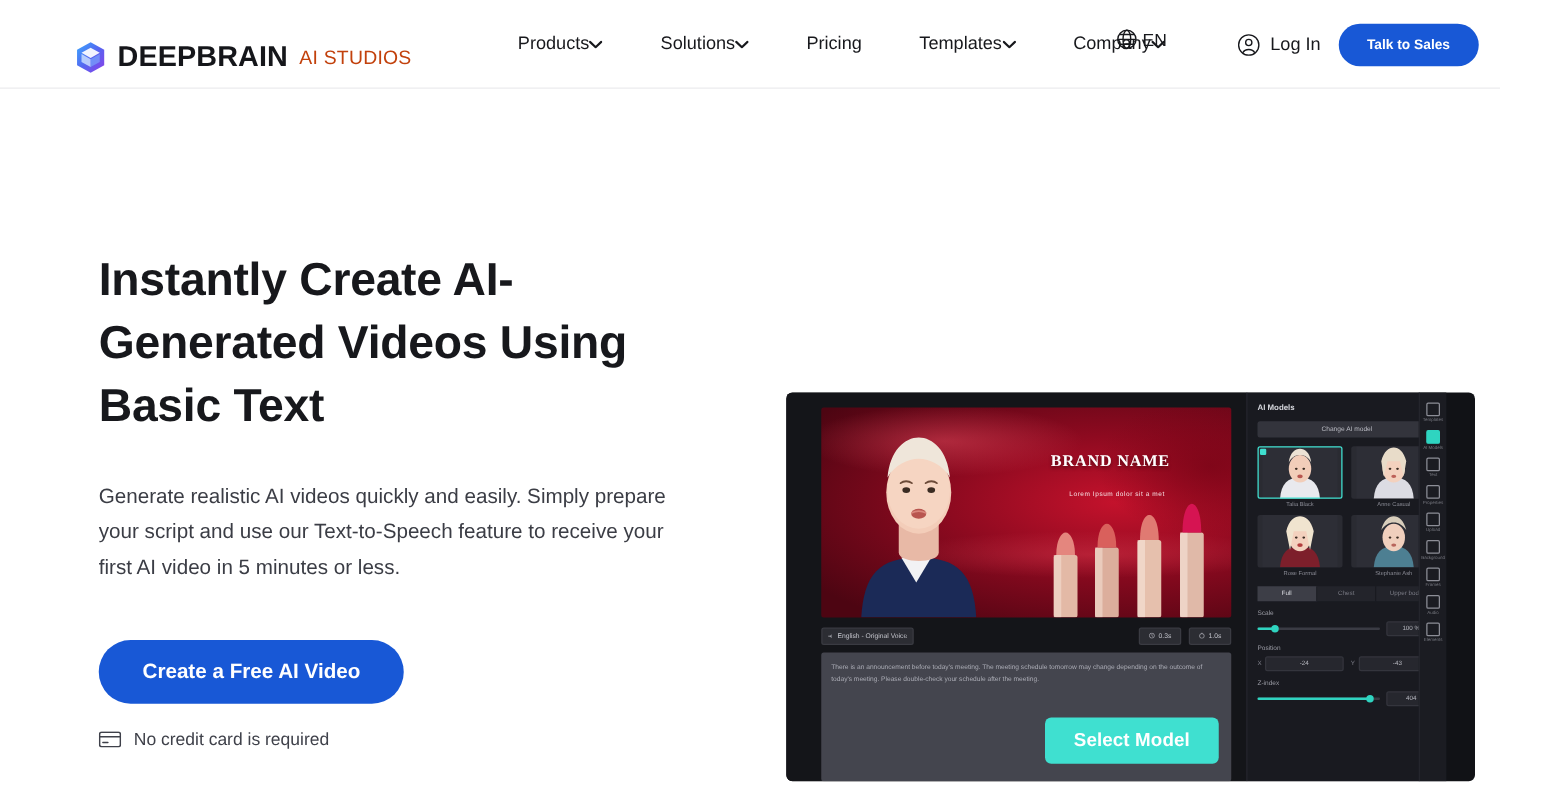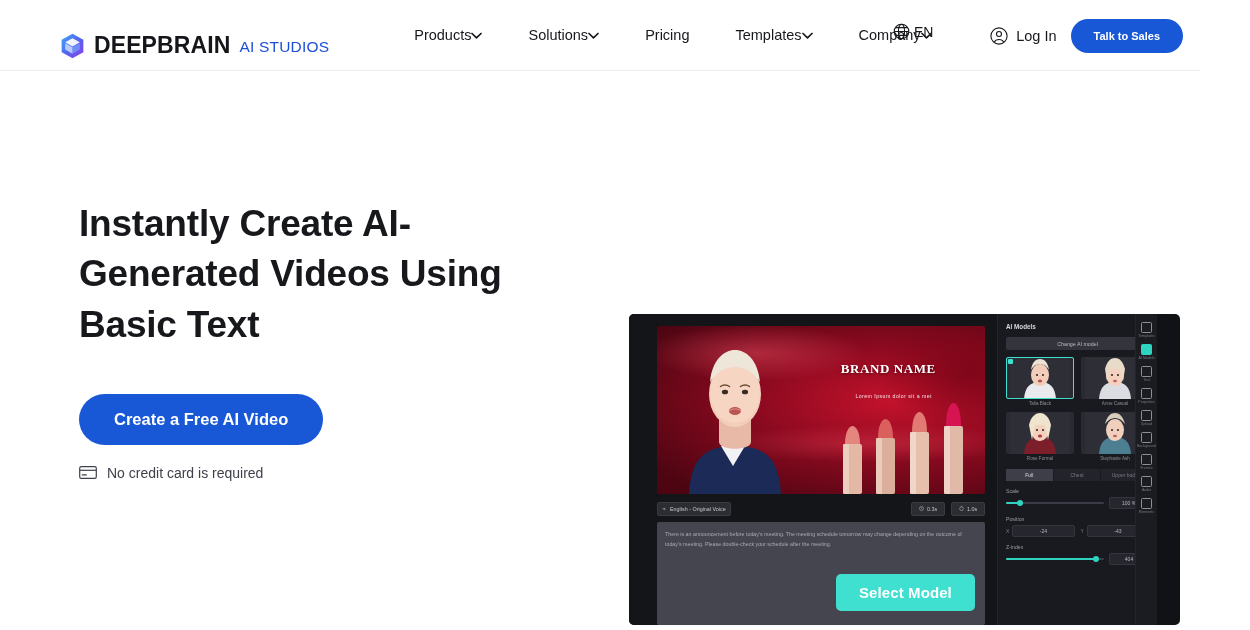--- a/index.html
+++ b/index.html
@@ -19,21 +19,21 @@
     display: flex; align-items: center;
   }
   .brand { display: flex; align-items: center; gap: 9px; margin-left: 60px; margin-top: 21px; }
   .logo-mark { width: 25px; height: 26px; display: block; flex: none; }
   .brand-name {
     font-size: 23px; font-weight: 700; letter-spacing: .1px;
     color: #15161a; line-height: 1; white-space: nowrap;
   }
   .brand-sub {
     font-size: 15.5px; font-weight: 500; letter-spacing: .2px;
-    color: #1d4ed8; line-height: 1; white-space: nowrap; padding-top: 3px;
+    color: #c2410c; line-height: 1; white-space: nowrap; padding-top: 3px;
   }
 
   .nav { display: flex; align-items: center; margin-left: 62px; }
   .nav-item {
     display: flex; align-items: center; gap: 0;
     font-size: 14.5px; font-weight: 500; color: #17181c;
     padding: 0 23px; height: 40px; cursor: pointer; white-space: nowrap;
   }
   .caret { width: 11px; height: 7px; display: block; flex: none; }
 
@@ -297,20 +297,21 @@
       <span>Log In</span>
     </div>
     <button class="btn-sales">Talk to Sales</button>
   </div>
 </div>
 
 <div class="hero">
 
   <div class="hero-left">
     <h1 class="hero-title">Instantly Create AI-Generated Videos Using Basic Text</h1>
+    <p class="hero-sub">Generate realistic AI videos quickly and easily. Simply prepare your script and use our Text-to-Speech feature to receive your first AI video in 5 minutes or less.</p>
     <button class="btn-cta">Create a Free AI Video</button>
     <div class="nocard">
       <svg class="card-ico" viewBox="0 0 18 13">
         <rect x=".7" y=".7" width="16.6" height="11.6" rx="1.6" fill="none" stroke="#3f414a" stroke-width="1.2"></rect>
         <path d="M.7 4.3h16.6" stroke="#3f414a" stroke-width="1.2"></path>
         <path d="M3.3 8.9h4" stroke="#3f414a" stroke-width="1.2" stroke-linecap="round"></path>
       </svg>
       <span>No credit card is required</span>
     </div>
   </div>

